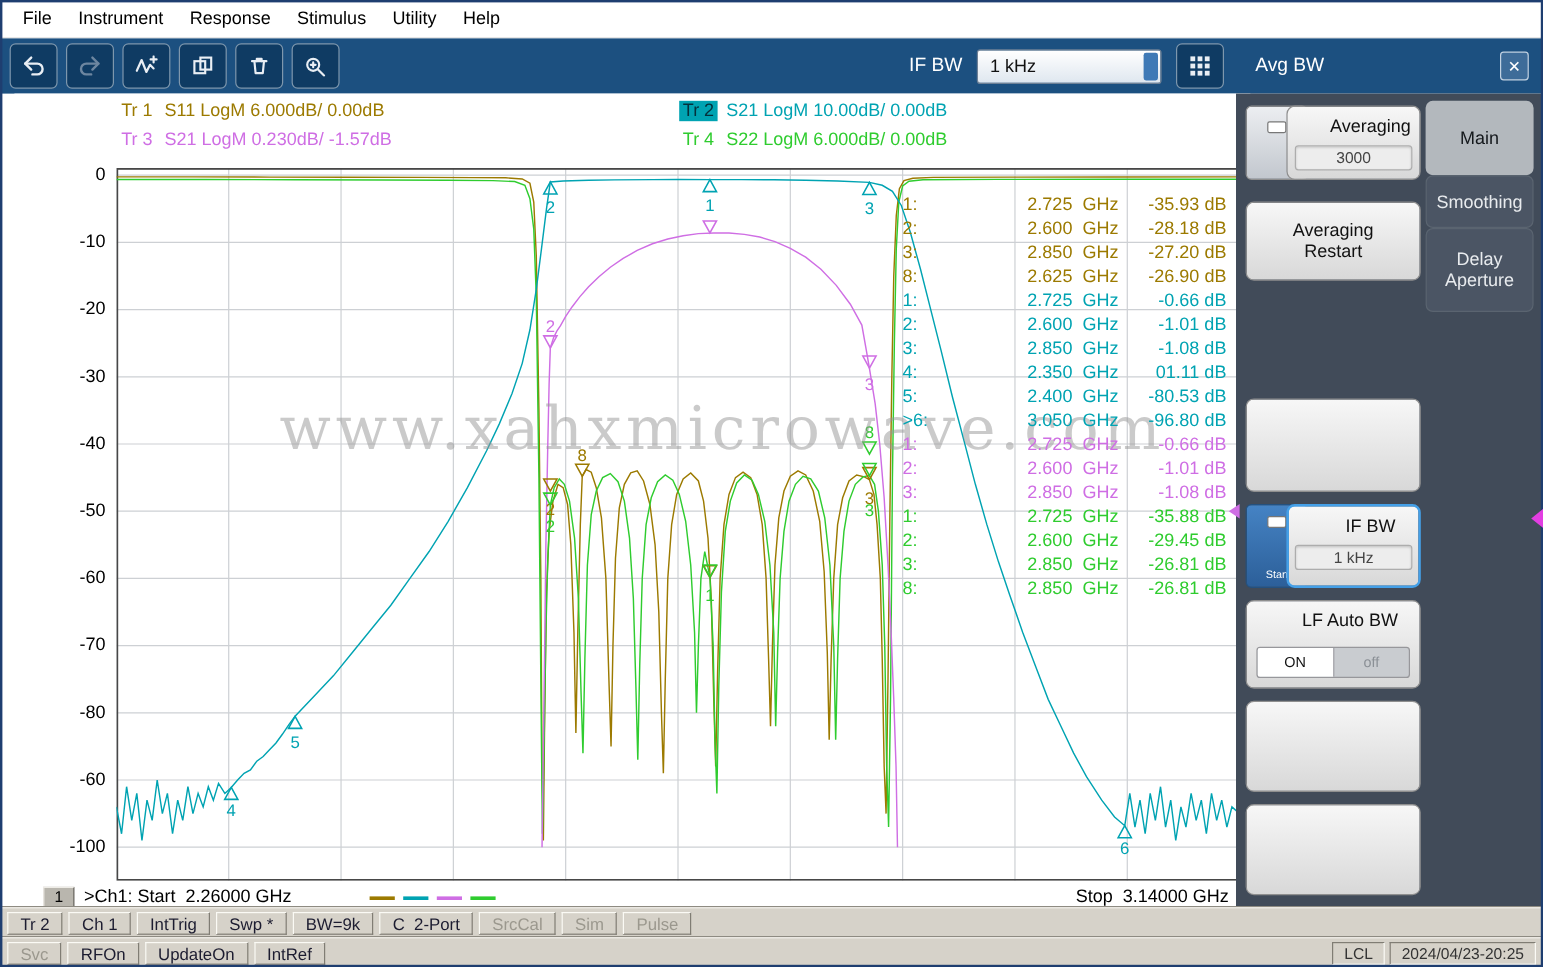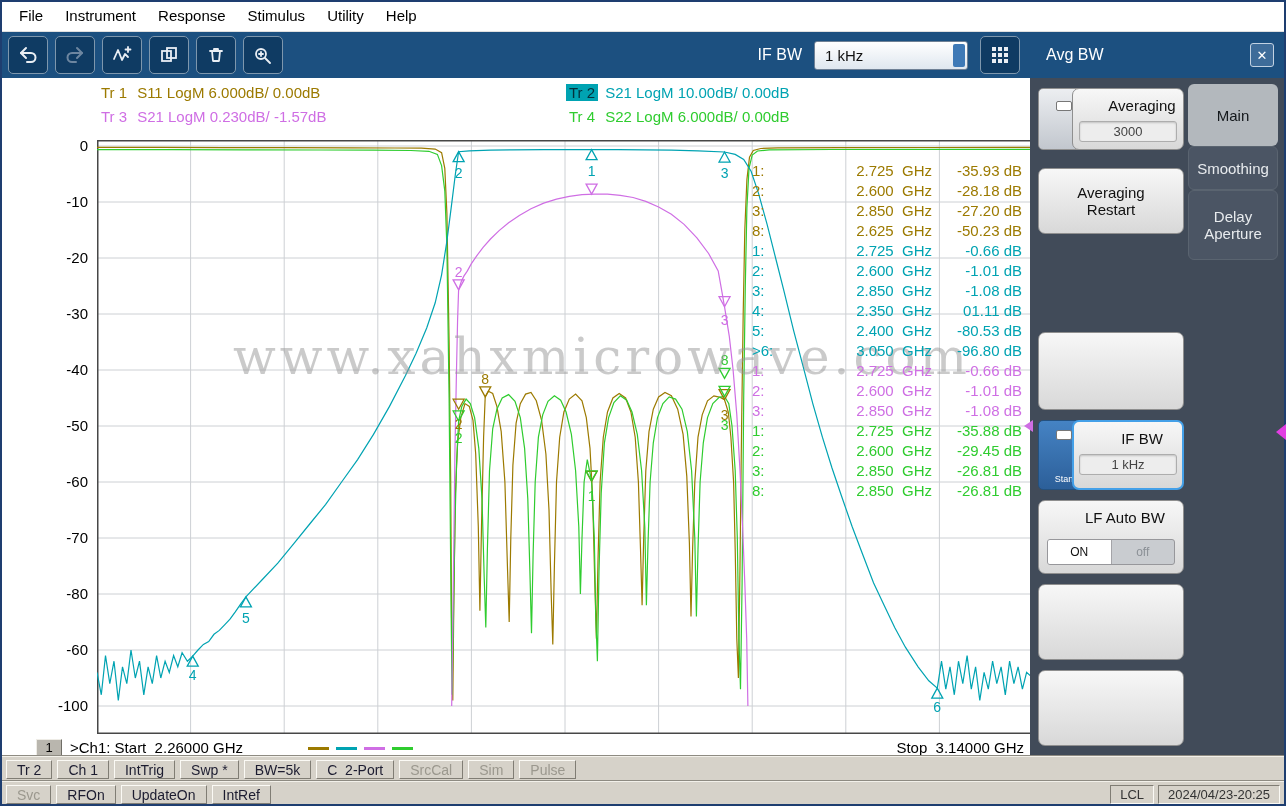--- a/index.html
+++ b/index.html
@@ -263,21 +263,21 @@
         <polygon points="627.5454545454546,238.39999999999998 622.0454545454546,228.39999999999998 633.0454545454546,228.39999999999998" fill="none" stroke="#2fcc2f" stroke-width="1.3"></polygon>
         <text x="627.5454545454546" y="225.39999999999998" fill="#2fcc2f" class="mlab">8</text>
         <polygon points="627.5454545454546,256.32 622.0454545454546,246.32 633.0454545454546,246.32" fill="none" stroke="#2fcc2f" stroke-width="1.3"></polygon>
         <text x="627.5454545454546" y="290.32" fill="#2fcc2f" class="mlab">3</text>
       </svg>
     <div class="watermark">www.xahxmicrowave.com</div>
     <div id="readouts">
         <div class="ro-row" style="top: 84px; color: rgb(156, 122, 0);"><span class="ro-num">1:</span><span class="ro-freq">2.725  GHz</span><span class="ro-val">-35.93 dB</span></div>
         <div class="ro-row" style="top: 104px; color: rgb(156, 122, 0);"><span class="ro-num">2:</span><span class="ro-freq">2.600  GHz</span><span class="ro-val">-28.18 dB</span></div>
         <div class="ro-row" style="top: 124px; color: rgb(156, 122, 0);"><span class="ro-num">3:</span><span class="ro-freq">2.850  GHz</span><span class="ro-val">-27.20 dB</span></div>
-        <div class="ro-row" style="top: 144px; color: rgb(156, 122, 0);"><span class="ro-num">8:</span><span class="ro-freq">2.625  GHz</span><span class="ro-val">-50.23 dB</span></div>
+        <div class="ro-row" style="top: 144px; color: rgb(156, 122, 0);"><span class="ro-num">8:</span><span class="ro-freq">2.625  GHz</span><span class="ro-val">-26.90 dB</span></div>
         <div class="ro-row" style="top: 164px; color: rgb(0, 163, 178);"><span class="ro-num">1:</span><span class="ro-freq">2.725  GHz</span><span class="ro-val">-0.66 dB</span></div>
         <div class="ro-row" style="top: 184px; color: rgb(0, 163, 178);"><span class="ro-num">2:</span><span class="ro-freq">2.600  GHz</span><span class="ro-val">-1.01 dB</span></div>
         <div class="ro-row" style="top: 204px; color: rgb(0, 163, 178);"><span class="ro-num">3:</span><span class="ro-freq">2.850  GHz</span><span class="ro-val">-1.08 dB</span></div>
         <div class="ro-row" style="top: 224px; color: rgb(0, 163, 178);"><span class="ro-num">4:</span><span class="ro-freq">2.350  GHz</span><span class="ro-val">01.11 dB</span></div>
         <div class="ro-row" style="top: 244px; color: rgb(0, 163, 178);"><span class="ro-num">5:</span><span class="ro-freq">2.400  GHz</span><span class="ro-val">-80.53 dB</span></div>
         <div class="ro-row" style="top: 264px; color: rgb(0, 163, 178);"><span class="ro-num">&gt;6:</span><span class="ro-freq">3.050  GHz</span><span class="ro-val">-96.80 dB</span></div>
         <div class="ro-row" style="top: 284px; color: rgb(207, 110, 228);"><span class="ro-num">1:</span><span class="ro-freq">2.725  GHz</span><span class="ro-val">-0.66 dB</span></div>
         <div class="ro-row" style="top: 304px; color: rgb(207, 110, 228);"><span class="ro-num">2:</span><span class="ro-freq">2.600  GHz</span><span class="ro-val">-1.01 dB</span></div>
         <div class="ro-row" style="top: 324px; color: rgb(207, 110, 228);"><span class="ro-num">3:</span><span class="ro-freq">2.850  GHz</span><span class="ro-val">-1.08 dB</span></div>
         <div class="ro-row" style="top: 344px; color: rgb(47, 204, 47);"><span class="ro-num">1:</span><span class="ro-freq">2.725  GHz</span><span class="ro-val">-35.88 dB</span></div>
@@ -367,21 +367,21 @@
     </div>
   </div>
 
   <div class="panel-arrow"></div>
 
   <div class="statusbar sb1" id="statusbar1">
       <div class="sb-btn">Tr 2</div>
       <div class="sb-btn">Ch 1</div>
       <div class="sb-btn">IntTrig</div>
       <div class="sb-btn">Swp *</div>
-      <div class="sb-btn">BW=5k</div>
+      <div class="sb-btn">BW=9k</div>
       <div class="sb-btn">C  2-Port</div>
       <div class="sb-btn disabled">SrcCal</div>
       <div class="sb-btn disabled">Sim</div>
       <div class="sb-btn disabled">Pulse</div>
     </div>
   <div class="statusbar sb2" id="statusbar2">
     <div class="sb-btn disabled">Svc</div>
       <div class="sb-btn">RFOn</div>
       <div class="sb-btn">UpdateOn</div>
       <div class="sb-btn">IntRef</div>

